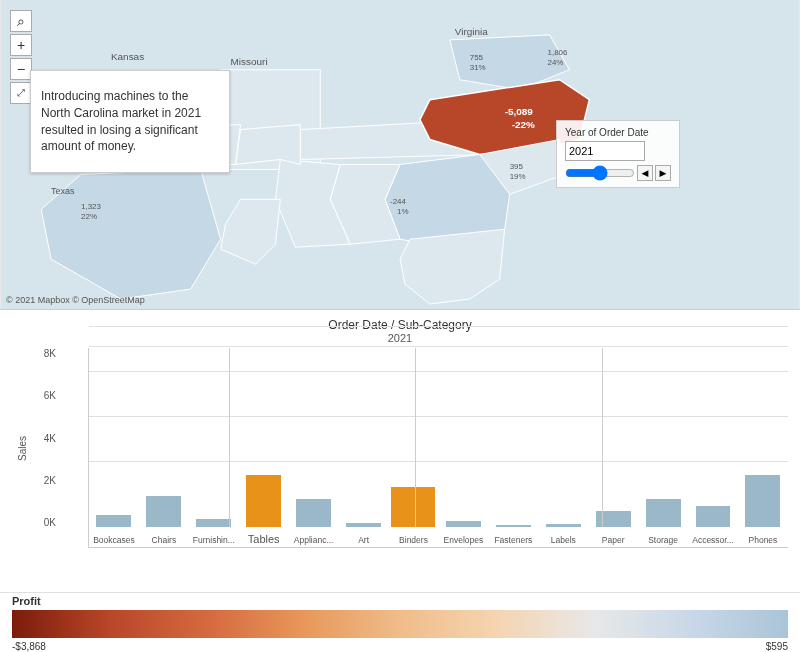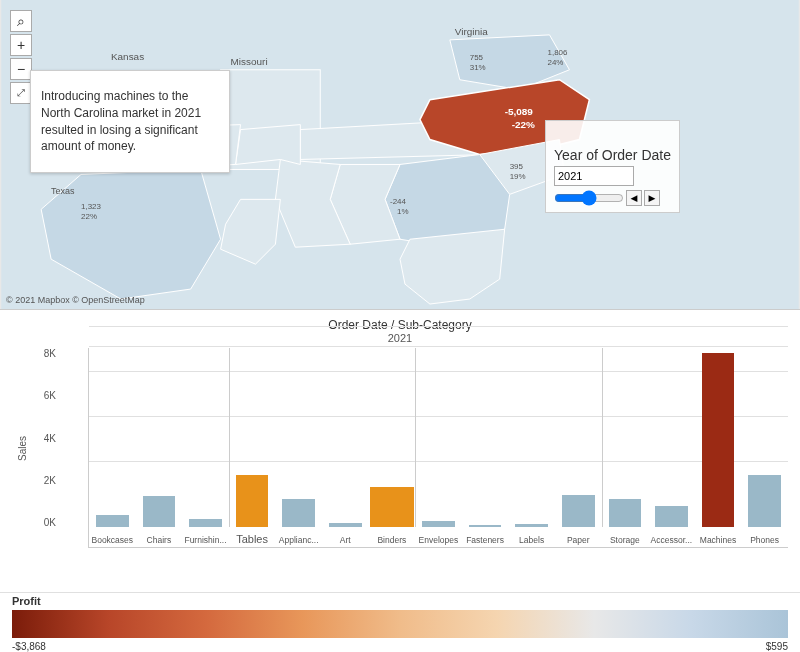--- a/index.html
+++ b/index.html
@@ -57,24 +57,23 @@
     
     .year-filter {
       position: absolute;
       top: 120px; right: 120px;
       background: rgba(255,255,255,0.9);
       border: 1px solid #ccc;
       padding: 6px 8px;
       font-size: 11px;
     }
     .year-filter-label {
-      font-size: 14px;
+      font-size: 10px;
       color: #333;
       margin-bottom: 3px;
-      margin-top: 20px;
     }
     .year-input-row {
       display: flex;
       align-items: center;
       gap: 2px;
     }
     .year-input {
       width: 80px;
       height: 20px;
       border: 1px solid #aaa;
@@ -381,37 +380,32 @@
           <div class="bar" style="height: 2px; background-color: rgb(154, 184, 200); width: 70%; position: relative; flex-shrink: 0;">
             <span class="bar-label" style="position: absolute; bottom: -18px; left: 50%; transform: translateX(-50%); font-size: 8.5px; color: rgb(85, 85, 85); white-space: nowrap;">Fasteners</span>
           </div>
         </div>
         <div class="bar-group">
           <div class="bar" style="height: 3px; background-color: rgb(154, 184, 200); width: 70%; position: relative; flex-shrink: 0;">
             <span class="bar-label" style="position: absolute; bottom: -18px; left: 50%; transform: translateX(-50%); font-size: 8.5px; color: rgb(85, 85, 85); white-space: nowrap;">Labels</span>
           </div>
         </div>
         <div class="bar-group">
-          <div class="bar" style="height: 32px; background-color: rgb(154, 184, 200); width: 70%; position: relative; flex-shrink: 0;">
+          <div class="bar" style="height: 16px; background-color: rgb(154, 184, 200); width: 70%; position: relative; flex-shrink: 0;">
             <span class="bar-label" style="position: absolute; bottom: -18px; left: 50%; transform: translateX(-50%); font-size: 8.5px; color: rgb(85, 85, 85); white-space: nowrap;">Paper</span>
           </div>
         </div>
         <div class="bar-group">
           <div class="bar" style="height: 28px; background-color: rgb(154, 184, 200); width: 70%; position: relative; flex-shrink: 0;">
             <span class="bar-label" style="position: absolute; bottom: -18px; left: 50%; transform: translateX(-50%); font-size: 8.5px; color: rgb(85, 85, 85); white-space: nowrap;">Storage</span>
           </div>
         </div>
         <div class="bar-group">
           <div class="bar" style="height: 21px; background-color: rgb(154, 184, 200); width: 70%; position: relative; flex-shrink: 0;">
             <span class="bar-label" style="position: absolute; bottom: -18px; left: 50%; transform: translateX(-50%); font-size: 8.5px; color: rgb(85, 85, 85); white-space: nowrap;">Accessor...</span>
-          </div>
-        </div>
-        <div class="bar-group">
-          <div class="bar" style="height: 174px; background-color: rgb(155, 42, 20); width: 70%; position: relative; flex-shrink: 0;">
-            <span class="bar-label" style="position: absolute; bottom: -18px; left: 50%; transform: translateX(-50%); font-size: 8.5px; color: rgb(85, 85, 85); white-space: nowrap;">Machines</span>
           </div>
         </div>
         <div class="bar-group">
           <div class="bar" style="height: 52px; background-color: rgb(154, 184, 200); width: 70%; position: relative; flex-shrink: 0;">
             <span class="bar-label" style="position: absolute; bottom: -18px; left: 50%; transform: translateX(-50%); font-size: 8.5px; color: rgb(85, 85, 85); white-space: nowrap;">Phones</span>
           </div>
         </div>
         <div style="position: absolute; top: 0px; bottom: 20px; left: 20%; width: 1px; background: rgb(204, 204, 204); z-index: 2;"></div>
         <div style="position: absolute; top: 0px; bottom: 20px; left: 46.6667%; width: 1px; background: rgb(204, 204, 204); z-index: 2;"></div>
         <div style="position: absolute; top: 0px; bottom: 20px; left: 73.3333%; width: 1px; background: rgb(204, 204, 204); z-index: 2;"></div>

